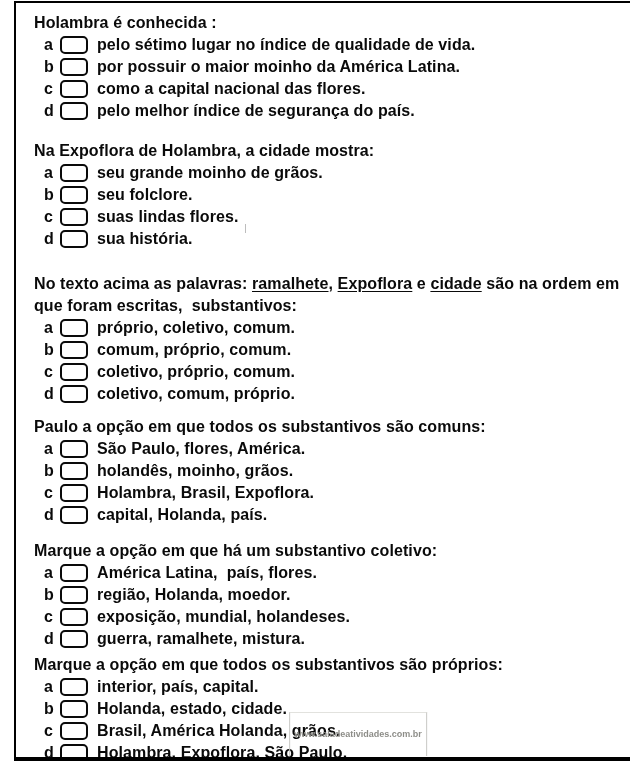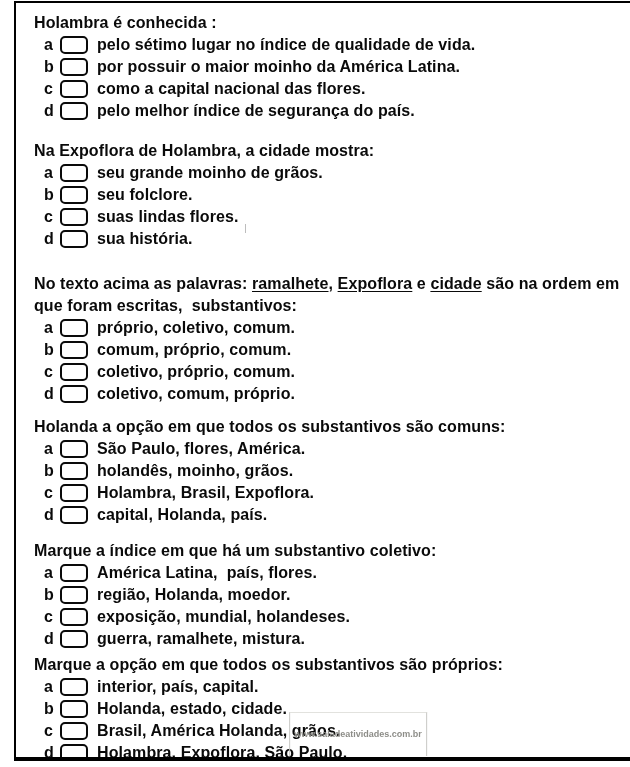--- a/index.html
+++ b/index.html
@@ -175,21 +175,21 @@
     <span class="opt-text">coletivo, próprio, comum.</span>
   </div>
           <div class="opt-row">
     <span class="opt-letter">d</span>
     <span class="checkbox"></span>
     <span class="opt-text">coletivo, comum, próprio.</span>
   </div>
         </div>
   </div>
       <div class="q">
-    <div class="q-title"><span>Holanda a opção em que todos os substantivos são comuns:</span></div>
+    <div class="q-title"><span>Paulo a opção em que todos os substantivos são comuns:</span></div>
     <div class="opts">
           <div class="opt-row">
     <span class="opt-letter">a</span>
     <span class="checkbox"></span>
     <span class="opt-text">São Paulo, flores, América.</span>
   </div>
           <div class="opt-row">
     <span class="opt-letter">b</span>
     <span class="checkbox"></span>
     <span class="opt-text">holandês, moinho, grãos.</span>
@@ -200,21 +200,21 @@
     <span class="opt-text">Holambra, Brasil, Expoflora.</span>
   </div>
           <div class="opt-row">
     <span class="opt-letter">d</span>
     <span class="checkbox"></span>
     <span class="opt-text">capital, Holanda, país.</span>
   </div>
         </div>
   </div>
       <div class="q">
-    <div class="q-title"><span>Marque a índice em que há um substantivo coletivo:</span></div>
+    <div class="q-title"><span>Marque a opção em que há um substantivo coletivo:</span></div>
     <div class="opts">
           <div class="opt-row">
     <span class="opt-letter">a</span>
     <span class="checkbox"></span>
     <span class="opt-text">América Latina,  país, flores.</span>
   </div>
           <div class="opt-row">
     <span class="opt-letter">b</span>
     <span class="checkbox"></span>
     <span class="opt-text">região, Holanda, moedor.</span>

